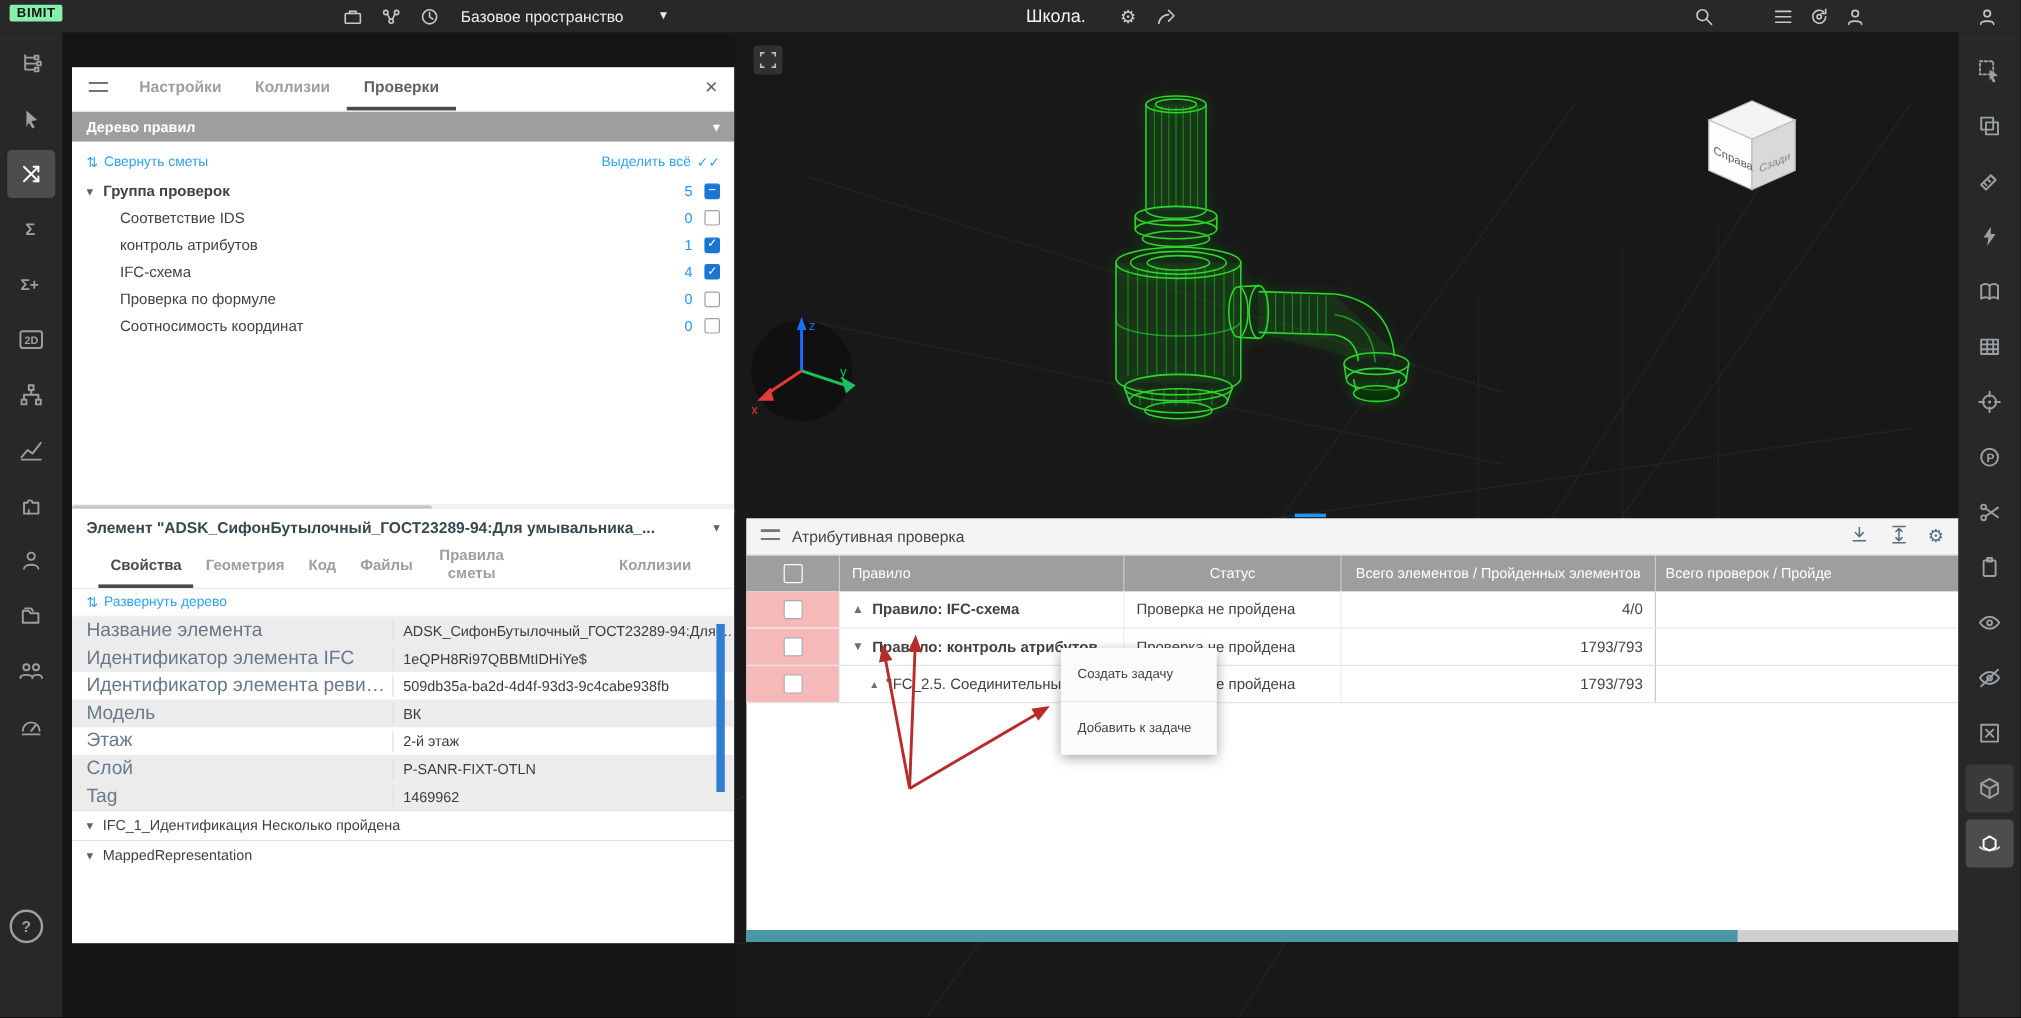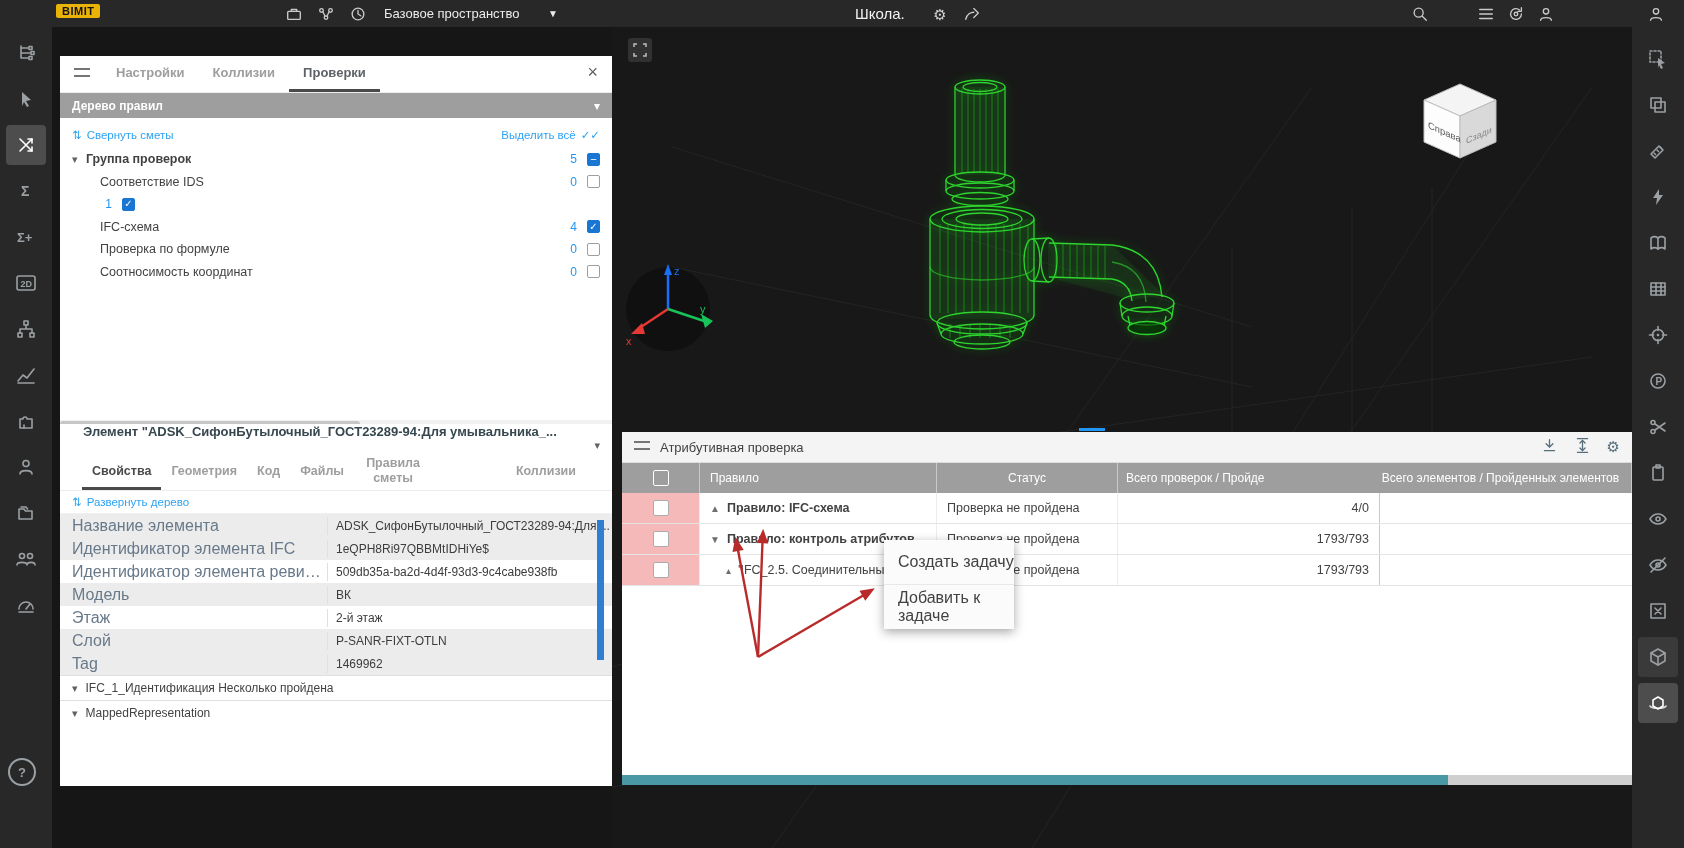--- a/index.html
+++ b/index.html
@@ -1,21 +1,21 @@
 <!DOCTYPE html>
 <html><head>
 <meta charset="utf-8">
 <style>
   html,body{margin:0;padding:0;background:#000;}
   .app{position:relative;width:1684px;height:848px;background:#161616;overflow:hidden;
        font-family:"Liberation Sans","DejaVu Sans",sans-serif;color:#333;font-size:12px;}
   
   .topbar{position:absolute;top:0;left:0;width:1684px;height:27px;background:#282828;}
-  .logo{position:absolute;left:8px;top:4px;background:#eab308;color:#141414;font-weight:bold;
-        font-size:11px;padding:1px 6px;border-radius:2px;letter-spacing:.5px;margin-left:48px;}
+  .logo{position:absolute;left:8px;top:4px;background:#86efac;color:#141414;font-weight:bold;
+        font-size:11px;padding:1px 6px;border-radius:2px;letter-spacing:.5px;}
   .tb-ic{position:absolute;top:4px;width:20px;height:20px;display:flex;align-items:center;justify-content:center;color:#c9c9c9;}
   .tb-ic svg{stroke:#c9c9c9;fill:none;stroke-width:1.5;stroke-linecap:round;stroke-linejoin:round;}
   .tb-text{position:absolute;top:6px;color:#ececec;font-size:13px;white-space:nowrap;}
   .tb-title{position:absolute;top:5px;color:#f2f2f2;font-size:15px;}
   .gear-glyph{font-size:15px;color:#cfcfcf;line-height:1;}
   
   .left-rail,.right-rail{position:absolute;top:27px;width:52px;height:821px;background:#282828;}
   .left-rail{left:0;} .right-rail{right:0;}
   .rail-item{width:40px;height:40px;margin:6px auto 0;border-radius:4px;display:flex;align-items:center;justify-content:center;}
   .rail-item svg{stroke:#9aa0a4;fill:none;stroke-width:1.6;stroke-linecap:round;stroke-linejoin:round;}
@@ -47,21 +47,21 @@
   .tree-row .t-count{width:26px;text-align:right;color:#2196f3;margin-right:10px;font-size:12px;}
   .cbx{width:13px;height:13px;border:1px solid #9e9e9e;border-radius:2px;background:#fff;box-sizing:border-box;
        display:flex;align-items:center;justify-content:center;font-size:10px;color:#fff;line-height:1;}
   .cbx.on{background:#1976d2;border-color:#1976d2;}
   .cbx.on::after{content:"✓";}
   .cbx.ind{background:#1976d2;border-color:#1976d2;}
   .cbx.ind::after{content:"−";font-size:11px;}
   .hscroll{position:absolute;bottom:0;left:0;width:100%;height:8px;background:#f1f1f1;}
   .hscroll .thumb{position:absolute;left:0;top:1px;height:6px;width:300px;background:#c6c6c6;border-radius:3px;}
   
-  .el-header{height:30px;display:flex;align-items:center;padding:0 12px;flex-direction:column;}
+  .el-header{height:30px;display:flex;align-items:center;padding:0 12px;}
   .el-title{font-size:13px;font-weight:bold;color:#37474f;white-space:nowrap;overflow:hidden;text-overflow:ellipsis;width:506px;}
   .el-caret{margin-left:auto;color:#5f6368;font-size:11px;}
   .tabs2{height:36px;display:flex;align-items:stretch;border-bottom:1px solid #ececec;padding-left:22px;}
   .tab2{padding:0 10px;display:flex;align-items:center;font-size:12.5px;font-weight:bold;color:#9e9e9e;border-bottom:3px solid transparent;text-align:center;}
   .tab2.active{color:#4a4a4a;border-bottom-color:#4a4a4a;}
   .tab2.two-line{width:58px;line-height:1.15;}
   .tab2.last{margin-left:auto;margin-right:26px;}
   .expand-row{height:22px;display:flex;align-items:center;padding:0 12px;border-bottom:1px solid #f0f0f0;}
   .prop-row{height:23px;display:flex;align-items:center;}
   .prop-row.alt{background:#ececec;}
@@ -100,21 +100,21 @@
   .td.rule{width:237px;padding-left:10px;gap:7px;}
   .td.rule .car{color:#6f6f6f;font-size:10px;}
   .td.rule.b{font-weight:bold;}
   .td.rule.indent{padding-left:26px;font-weight:normal;}
   .td.status{width:181px;padding-left:10px;}
   .td.elems{width:262px;justify-content:flex-end;padding-right:10px;border-right:1px solid #c9c9c9;}
   .td.checks{flex:1;border-right:none;}
   
   .ctx-menu{position:absolute;left:884px;top:540px;width:130px;background:#fbfbfb;z-index:50;
             box-shadow:0 3px 10px rgba(0,0,0,.35);}
-  .ctx-item{height:44px;display:flex;align-items:center;padding-left:14px;font-size:16px;color:#424242;}
+  .ctx-item{height:44px;display:flex;align-items:center;padding-left:14px;font-size:11px;color:#424242;text-align:center;}
   .ctx-div{height:1px;background:#e8e8e8;}
   
   .vp-hscroll{position:absolute;left:622px;top:775px;width:1010px;height:10px;background:#cfcfcf;}
   .vp-hscroll .thumb{position:absolute;left:0;top:0;height:10px;width:826px;background:#4a98a5;}
   
   .arrows{position:absolute;left:0;top:0;width:1684px;height:848px;pointer-events:none;z-index:60;}
 </style>
 </head>
 <body>
 
@@ -303,20 +303,21 @@
       <span class="cbx ind"></span>
     </div>
     <div class="tree-row child">
       <span class="caret"></span>
       <span class="t-label">Соответствие IDS</span>
       <span class="t-count">0</span>
       <span class="cbx"></span>
     </div>
     <div class="tree-row child">
       <span class="caret"></span>
+      <span class="t-label">контроль атрибутов</span>
       <span class="t-count">1</span>
       <span class="cbx on"></span>
     </div>
     <div class="tree-row child">
       <span class="caret"></span>
       <span class="t-label">IFC-схема</span>
       <span class="t-count">4</span>
       <span class="cbx on"></span>
     </div>
     <div class="tree-row child">
@@ -492,22 +493,22 @@
         </span>
         <span><span class="gear-glyph" style="color:#546e7a">⚙</span></span>
       </span>
     </div>
     <div class="thead">
       <div class="th col-cb">
           <span class="hcb"></span>
         </div>
       <div class="th col-rule">Правило</div>
       <div class="th col-status">Статус</div>
+      <div class="th col-elems">Всего элементов / Пройденных элементов</div>
       <div class="th col-checks">Всего проверок / Пройде</div>
-      <div class="th col-elems">Всего элементов / Пройденных элементов</div>
     </div>
     <div class="trow">
       <div class="td cbcell">
           <span class="rcb"></span>
         </div>
       <div class="td rule b">
           <span class="car">▲</span>
           <span>Правило: IFC-схема</span>
         </div>
       <div class="td status">Проверка не пройдена</div>

